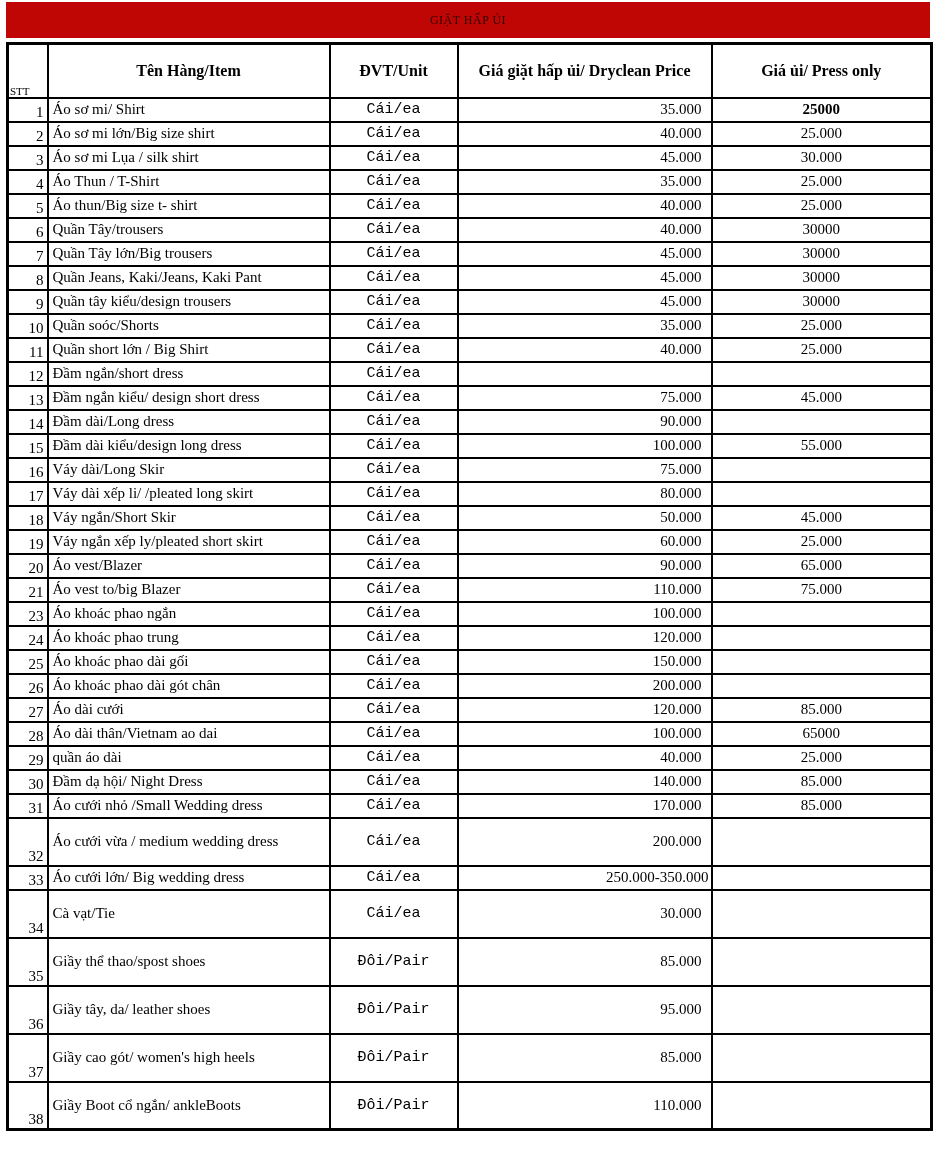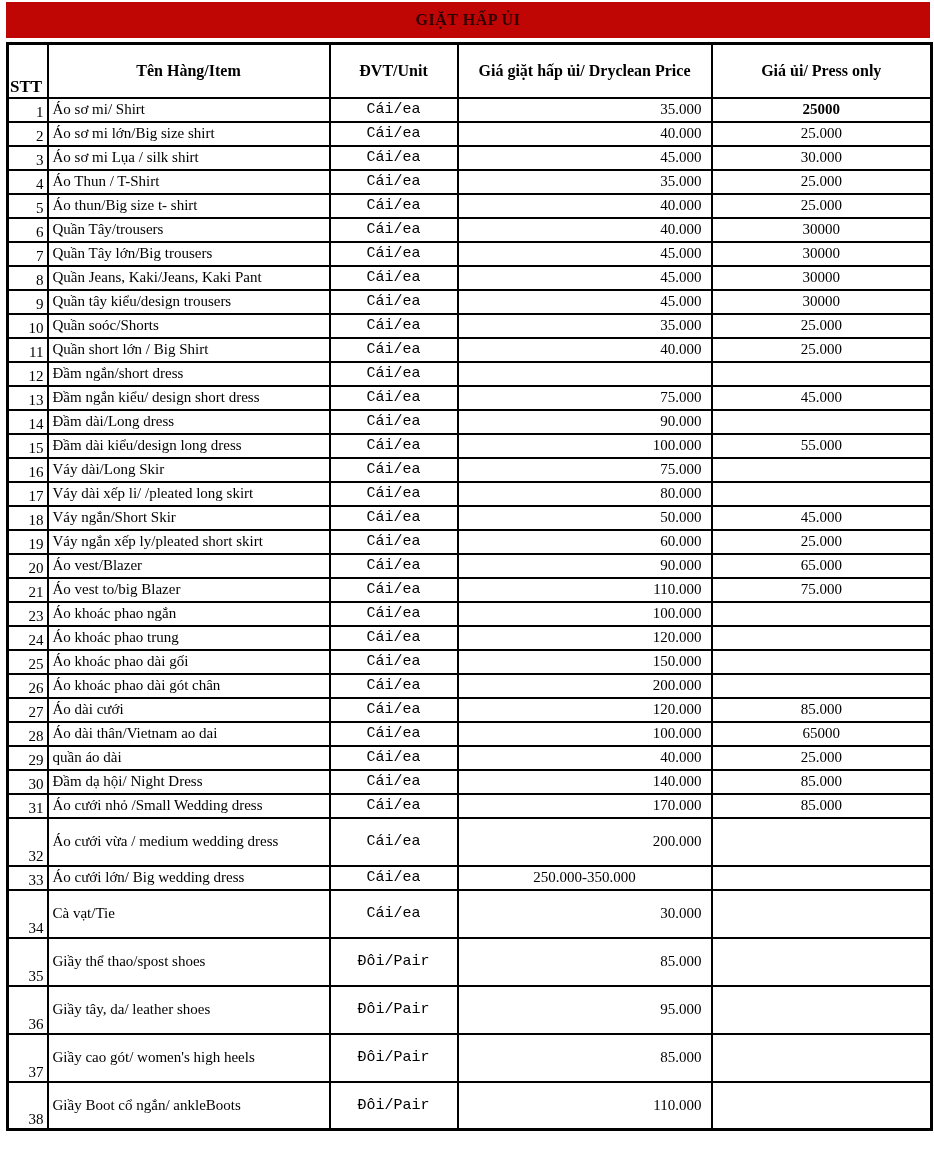--- a/index.html
+++ b/index.html
@@ -15,22 +15,22 @@
     width: 934px;
     height: 1168px;
     padding: 2px 4px 0 6px;
   }
   .title-band {
     width: 924px;
     height: 36px;
     display: flex;
     align-items: center;
     justify-content: center;
-    font-weight: bold;
-    font-size: 16px;
+    font-weight: normal;
+    font-size: 12px;
     letter-spacing: 0.5px;
   }
   table.price-table {
     border-collapse: collapse;
     table-layout: fixed;
     width: 924px;
     margin-top: 4px;
     border: 3px solid #000;
   }
   col.c-stt   { width: 40px; }
@@ -45,25 +45,25 @@
     overflow: hidden;
   }
   thead tr { height: 54px; }
   thead th {
     font-weight: bold;
     text-align: center;
     vertical-align: middle;
     font-size: 16px;
   }
   thead th.stt-h {
-    font-weight: bold;
+    font-weight: normal;
     text-align: left;
     vertical-align: bottom;
     padding-left: 1px;
-    font-size: 17px;
+    font-size: 11px;
   }
   tbody tr { height: 24px; }
   tbody tr.tall { height: 48px; }
   td.stt {
     text-align: right;
     vertical-align: bottom;
     padding-right: 3px;
   }
   td.item {
     text-align: left;
@@ -71,21 +71,21 @@
     padding-left: 4px;
     white-space: nowrap;
   }
   td.unit { text-align: center; vertical-align: middle; font-family: Liberation Mono, monospace; }
   td.dry {
     text-align: right;
     vertical-align: middle;
     padding-right: 9px;
     margin-left: 16px;
   }
-  td.dry.center { text-align: center; padding-right: 2px; }
+  td.dry.center { padding-right: 2px; }
   td.press { text-align: center; vertical-align: middle; }
   .bold { font-weight: bold; margin-top: 16px; }
 </style>
 </head>
 <body style="background-color: rgb(255, 255, 255);">
 
 <div class="sheet">
 
   <div class="title-band" style="background-color: rgb(192, 5, 5); color: rgb(48, 0, 0);">GIẶT HẤP ỦI</div>
 

